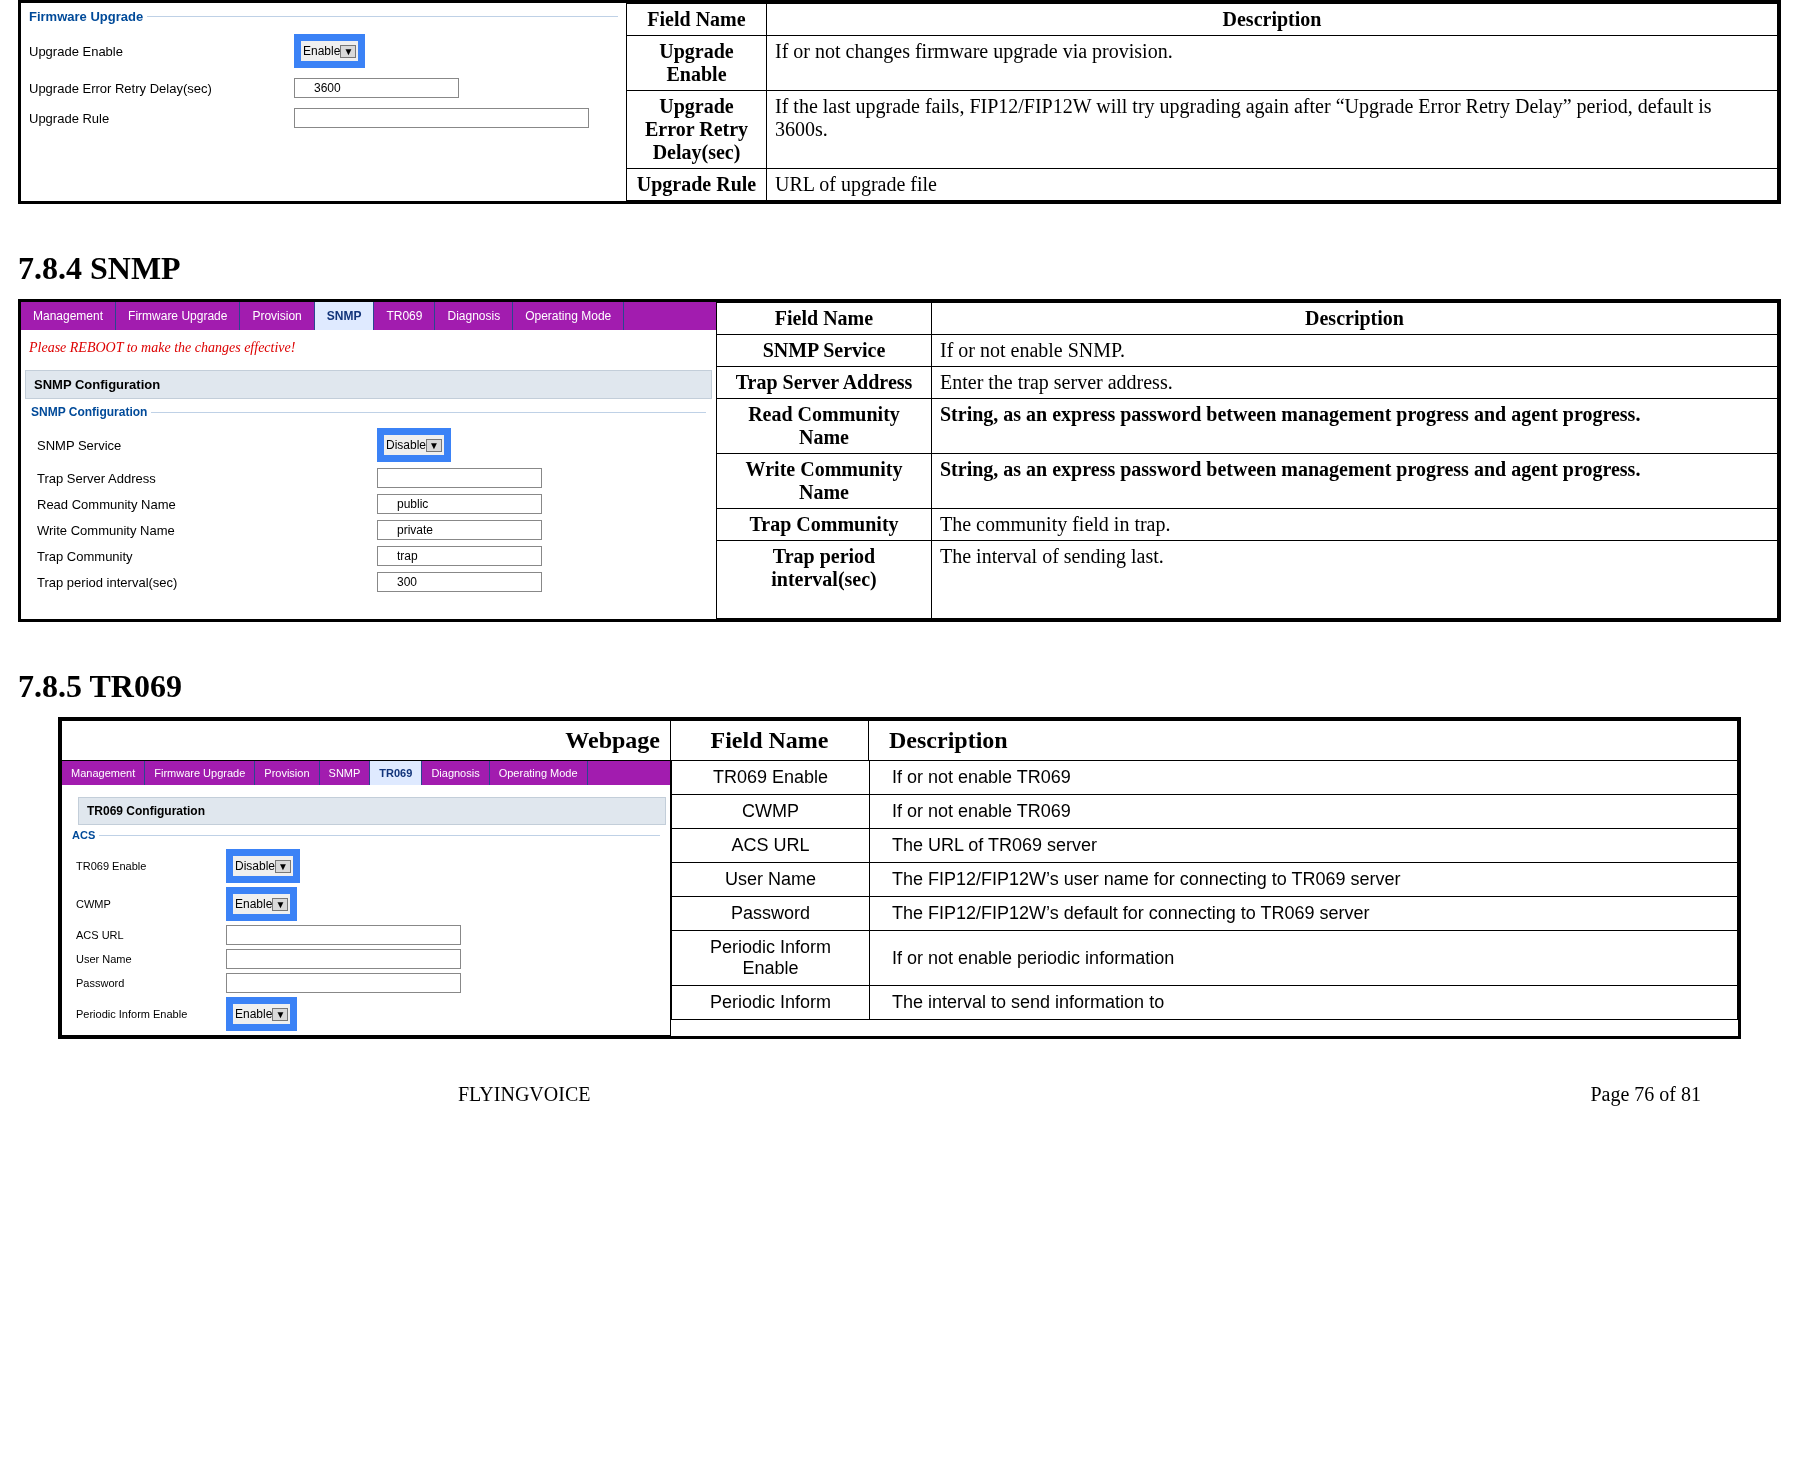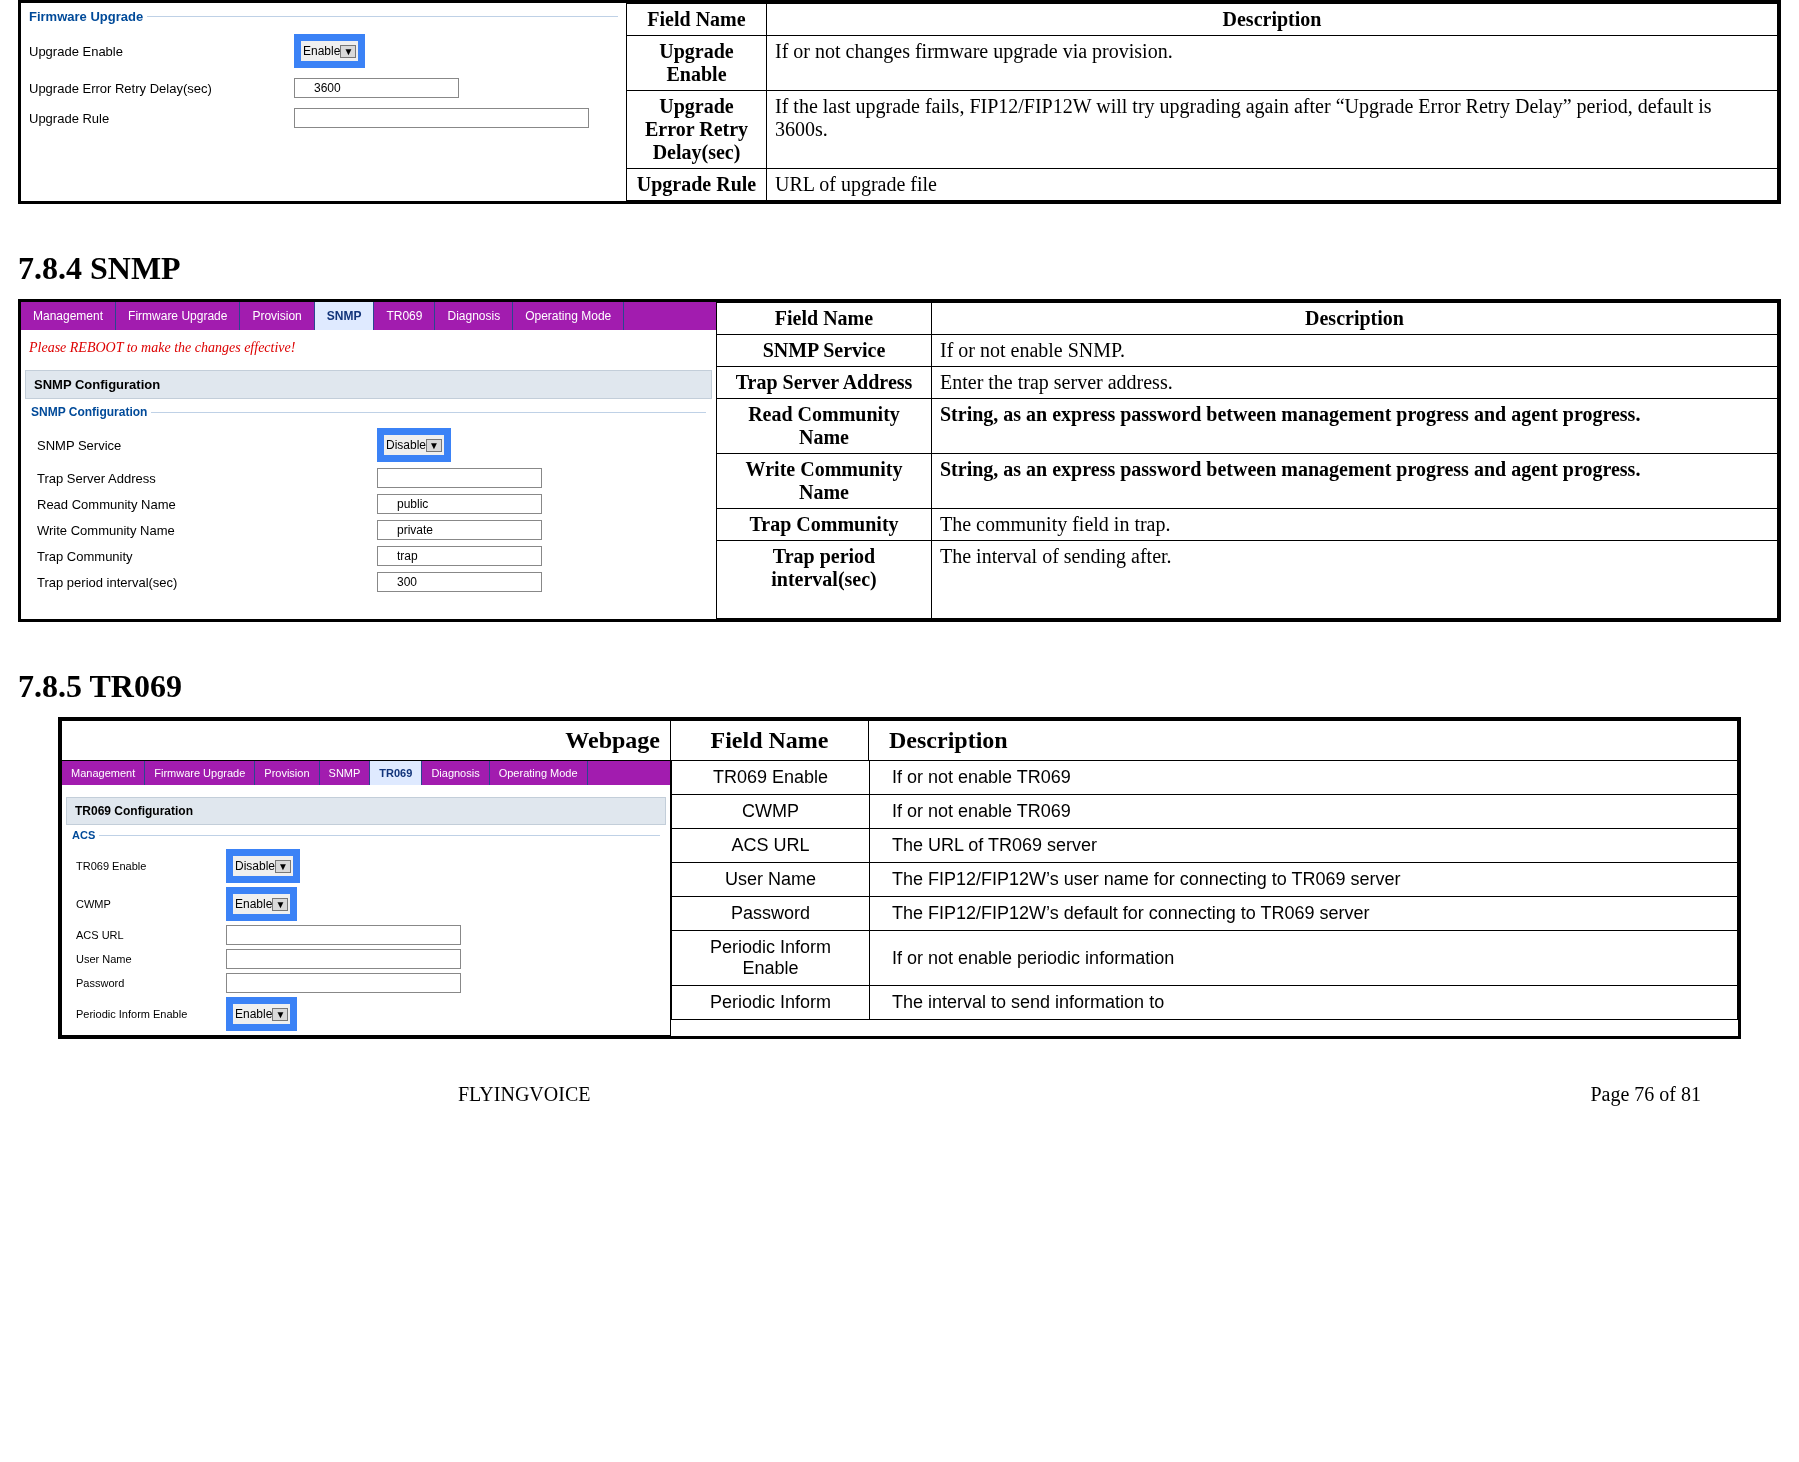--- a/index.html
+++ b/index.html
@@ -66,21 +66,21 @@
   .tr069-head .hd { flex:1; border-left:none; padding-left:20px; }
   .tr069-body { display:flex; }
   .tr069-shot { flex:0 0 610px; border:1px solid #000; border-top:none; padding:0; font-family:Tahoma,Arial,sans-serif; font-size:11px; }
   .tr069-desc { flex:1; }
   .tr069-desc table { border-collapse:collapse; width:100%; font-family:Arial,Helvetica,sans-serif; font-size:18px; }
   .tr069-desc td { border:1px solid #000; border-top:none; padding:6px 10px; vertical-align:middle; }
   .tr069-desc td.fn { width:198px; text-align:center; }
   .tr069-desc td.dd { padding-left:22px; }
 
   .tr069-shot .nav-tabs .tab { padding:6px 9px; font-size:11px; }
-  .tr069-shot .panel-title { font-size:12px; margin:12px 4px 4px 4px; }
+  .tr069-shot .panel-title { font-size:12px; margin:12px 4px 4px 16px; }
   .acs-fieldset { margin:4px 10px 2px 10px; }
   .acs-fieldset .ftitle { color:#004a99; font-weight:bold; font-size:11px; display:flex; align-items:center; gap:4px; margin-bottom:6px;}
   .acs-fieldset .ftitle .line { flex:1; height:1px; background:#bfd1e6; }
   .acs-row { display:flex; align-items:center; padding:2px 0 2px 4px; }
   .acs-lbl { width: 150px; font-size:11px; }
   .acs-row .txt { width: 235px; }
 
   
   .footer { display:flex; justify-content:space-between; font-family:"Times New Roman",serif; font-size:20px; padding: 24px 80px 0 0; }
   .footer .brand { margin-left: 440px; }
@@ -207,21 +207,21 @@
       <tr>
             <td class="fn">Write Community Name</td>
             <td class="just">String, as an express password between management progress and agent progress.</td>
           </tr>
       <tr>
             <td class="fn">Trap Community</td>
             <td>The community field in trap.</td>
           </tr>
       <tr>
             <td class="fn" style="height:78px">Trap period interval(sec)</td>
-            <td>The interval of sending after.</td>
+            <td>The interval of sending last.</td>
           </tr>
     </tbody>
       </table>
   </div>
 </div>
 
 <h2 class="sec">7.8.5   TR069</h2>
 
 <div class="tr069-wrap">
   <div class="tr069-head">

